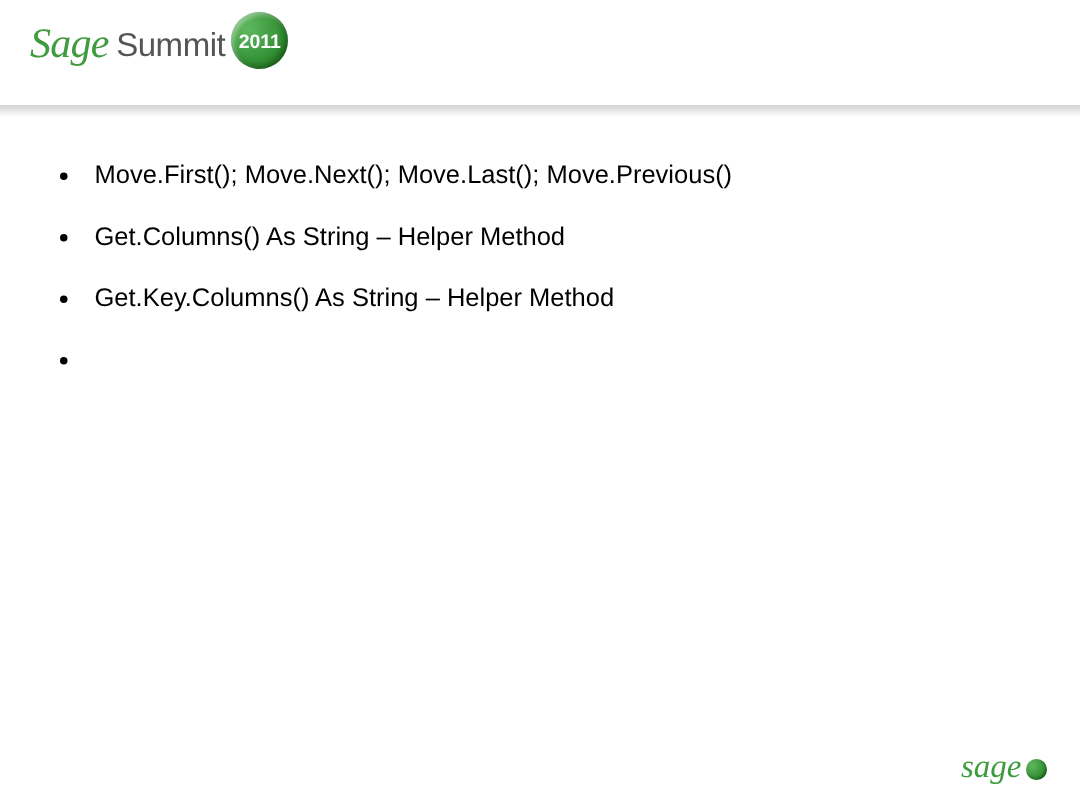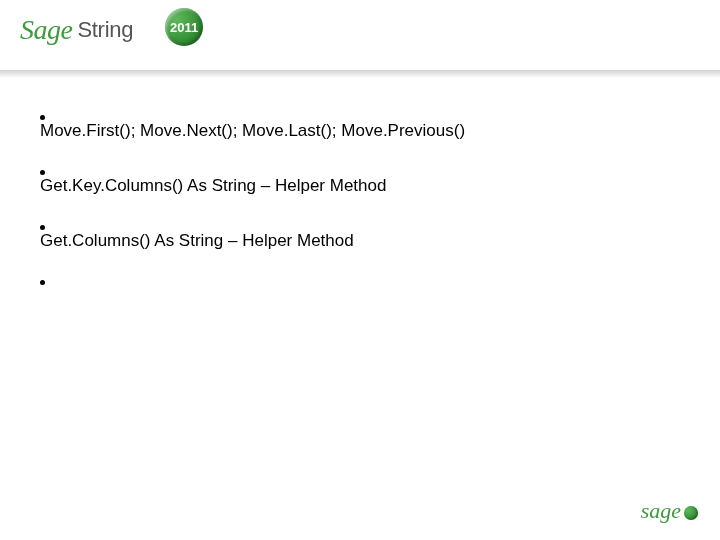--- a/index.html
+++ b/index.html
@@ -53,21 +53,20 @@
     border-radius: 50%;
     background: radial-gradient(circle at 30% 30%, #5fb85f 0%, #2d8a2d 70%, #1e6b1e 100%);
     color: #fff;
     font-size: 13px;
     font-weight: bold;
     display: flex;
     align-items: center;
     justify-content: center;
     box-shadow: inset -2px -2px 4px rgba(0,0,0,0.3), inset 2px 2px 3px rgba(255,255,255,0.4);
     margin-top: -6px;
-    margin-left: 28px;
   }
   .content {
     padding: 28px 34px 0 34px;
   }
   .slide-title {
     color: #2a8a2a;
     font-size: 20px;
     font-weight: bold;
     margin-bottom: 20px;
   }
@@ -75,21 +74,20 @@
     list-style: none;
     padding-left: 6px;
   }
   ul.bullets > li {
     display: flex;
     align-items: flex-start;
     margin-bottom: 18px;
     font-size: 17px;
     color: #000;
     line-height: 1.35;
-    flex-direction: column;
   }
   ul.bullets > li .dot {
     width: 5px;
     height: 5px;
     background: #000;
     border-radius: 50%;
     margin-top: 9px;
     margin-right: 18px;
     flex-shrink: 0;
   }
@@ -115,39 +113,39 @@
     margin-bottom: 4px;
     box-shadow: inset -1px -1px 2px rgba(0,0,0,0.3);
   }
 </style>
 </head>
 <body>
 
 <div class="header">
   <div class="logo-block">
     <span class="sage-text">Sage</span>
-    <span class="summit-text">String</span>
+    <span class="summit-text">Summit</span>
     <span class="year-badge">2011</span>
   </div>
   <div class="header-shadow"></div>
 </div>
 
 <div class="content">
   <ul class="bullets">
     <li>
         <span class="dot"></span>
         <span>Move.First(); Move.Next(); Move.Last(); Move.Previous()</span>
       </li>
     <li>
         <span class="dot"></span>
-        <span>Get.Key.Columns() As String – Helper Method</span>
+        <span>Get.Columns() As String – Helper Method</span>
       </li>
     <li>
         <span class="dot"></span>
-        <span>Get.Columns() As String – Helper Method</span>
+        <span>Get.Key.Columns() As String – Helper Method</span>
       </li>
     <li>
         <span class="dot"></span>
       </li>
   </ul>
 </div>
 
 <div class="footer-logo">
   <span class="footer-sage">sage</span>
   <span class="footer-orb"></span>

